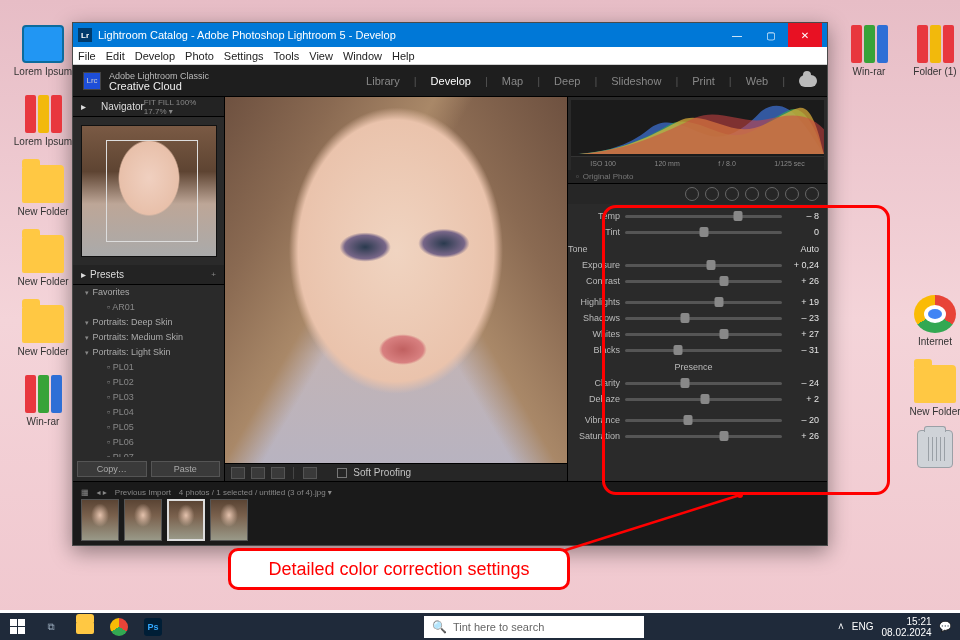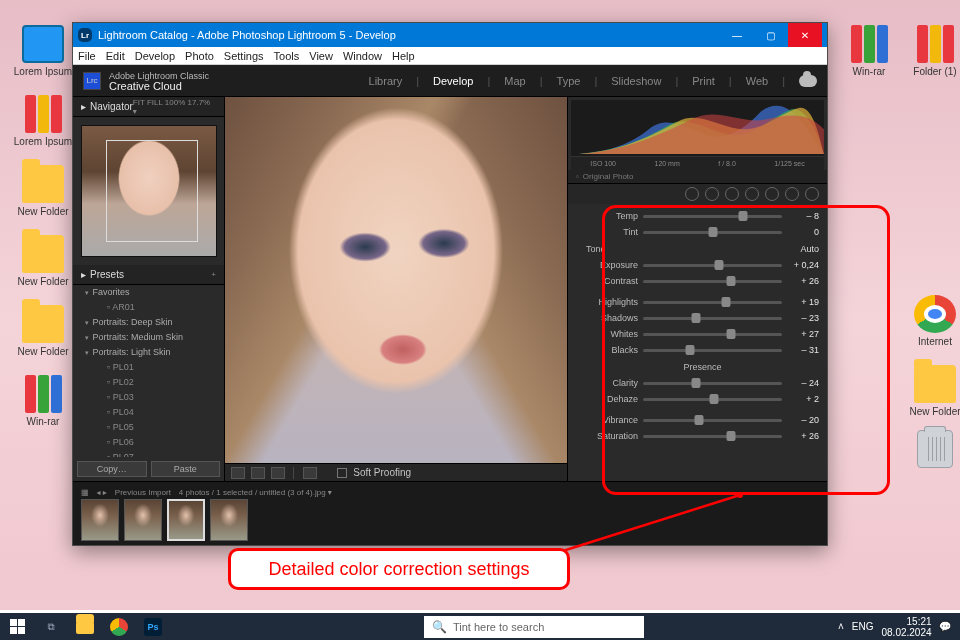--- a/index.html
+++ b/index.html
@@ -18,21 +18,21 @@
 .chrome-ico{border-radius:50%;background:conic-gradient(#e84438 0 120deg,#33a852 120deg 240deg,#fabb05 240deg 360deg);position:relative}
 .chrome-ico:after{content:"";position:absolute;inset:10px;border-radius:50%;background:#fff}
 .chrome-ico:before{content:"";position:absolute;inset:14px;border-radius:50%;background:#4285f4;z-index:1}
 .trash-ico{width:36px;height:38px;margin:0 auto;background:#cfd3d8;border-radius:4px;position:relative;border:1px solid #9aa0a6}
 .trash-ico:before{content:"";position:absolute;top:-5px;left:6px;right:6px;height:5px;background:#cfd3d8;border:1px solid #9aa0a6;border-bottom:none;border-radius:3px 3px 0 0}
 .trash-ico:after{content:"";position:absolute;left:7px;right:7px;top:6px;bottom:6px;background:repeating-linear-gradient(90deg,#cfd3d8 0 3px,#9aa0a6 3px 4px)}
 
 
 .window{position:absolute;left:72px;top:22px;width:756px;height:524px;background:#fff;border:1px solid #4a4a4a;box-shadow:0 6px 20px rgba(0,0,0,.4);display:flex;flex-direction:column}
 .titlebar{height:24px;background:#0078d7;color:#fff;font-size:11px;display:flex;align-items:center;padding:0 5px}
-.titlebar .t-icon{width:14px;height:14px;background:#003a6b;border-radius:5px;margin-right:6px;display:flex;align-items:center;justify-content:center;font-size:8px;font-weight:bold}
+.titlebar .t-icon{width:14px;height:14px;background:#003a6b;border-radius:0;margin-right:6px;display:flex;align-items:center;justify-content:center;font-size:8px;font-weight:bold}
 .titlebar .winbtn{margin-left:auto;display:flex}
 .titlebar .winbtn span{width:34px;height:24px;display:flex;align-items:center;justify-content:center;font-size:10px;cursor:pointer}
 .menubar{height:18px;background:#fff;font-size:11px;color:#222;display:flex;align-items:center;padding:0 5px;border-bottom:1px solid #d0d0d0}
 .menubar span{margin-right:10px;cursor:pointer}
 
 .app{flex:1;background:#1e1e1e;display:flex;flex-direction:column;color:#c2c2c2;font-size:10px;overflow:hidden}
 .topstrip{height:32px;display:flex;align-items:center;padding:0 10px;border-bottom:1px solid #000}
 .topstrip .brand{font-size:9px;line-height:10px;color:#bbb}
 .topstrip .modules{margin-left:auto;display:flex;align-items:center;gap:14px;font-size:11px}
 .topstrip .modules span{color:#888;cursor:pointer}
@@ -78,21 +78,21 @@
 
 .histo-hdr{height:16px;display:flex;align-items:center;justify-content:flex-end;padding:0 8px;color:#aaa;font-size:10px;background:#222}
 .histo{height:70px;background:#1b1b1b;position:relative;margin:3px 3px 0 3px;overflow:hidden}
 .histo svg{position:absolute;inset:0}
 .histo .readout{position:absolute;left:0;right:0;bottom:0;height:14px;display:flex;justify-content:space-around;align-items:center;font-size:7px;color:#888;border-top:1px solid #333;background:#222}
 .origphoto{height:14px;background:#222;font-size:8px;color:#777;padding:2px 8px;display:flex;align-items:center;border-bottom:1px solid #000}
 .toolstrip{height:20px;background:#262626;display:flex;align-items:center;justify-content:flex-end;gap:6px;padding:0 8px}
 .toolstrip span{width:14px;height:14px;border:1px solid #666;border-radius:50%}
 
 
-.sliders{flex:1;padding:4px 8px 2px 18px;overflow:hidden}
+.sliders{flex:1;padding:4px 8px 2px 0;overflow:hidden}
 .slider{display:flex;align-items:center;height:16px;gap:5px}
 .slider .lbl{width:52px;text-align:right;font-size:9px;color:#bbb}
 .slider .track{flex:1;height:3px;background:#555;position:relative;border-radius:2px}
 .slider .knob{position:absolute;top:-4px;width:9px;height:10px;background:#888;border-radius:2px;transform:translateX(-50%)}
 .slider .val{width:32px;text-align:right;font-size:9px;color:#e4e4e4}
 .grp{text-align:center;font-size:9px;color:#bbb;margin:4px 0 3px}
 .grp.right-auto{display:flex}.grp.right-auto .auto{margin-left:auto;color:#ddd}
 .grad-temp{background:linear-gradient(90deg,#3a6ad4,#888,#e2b23a)}
 .grad-tint{background:linear-gradient(90deg,#3aa33a,#888,#c745c7)}
 .grad-vib{background:linear-gradient(90deg,#444,#888,#d24444)}
@@ -156,37 +156,37 @@
         <div>Adobe Lightroom Classic</div>
         <div style="color:#eee;font-size:11px">Creative Cloud</div>
       </div>
       <div class="modules" id="modules">
           <span class="">Library</span>
           <span class="sep">|</span>
           <span class="active">Develop</span>
           <span class="sep">|</span>
           <span class="">Map</span>
           <span class="sep">|</span>
-          <span class="">Type</span>
+          <span class="">Deep</span>
           <span class="sep">|</span>
           <span class="">Slideshow</span>
           <span class="sep">|</span>
           <span class="">Print</span>
           <span class="sep">|</span>
           <span class="">Web</span>
           <span class="sep">|</span>
           <span class="cloud"></span>
         </div>
     </div>
 
     <div class="body3">
 
       <div class="left">
         <div class="panel-hdr">
-          ▸ <span style="margin-left:4px">Navigator</span>
+          ▸ <span style="margin-left:15px">Navigator</span>
           <span class="sub">FIT  FILL  100%   17.7%  ▾</span>
         </div>
         <div class="nav-thumb">
           <div class="face"></div>
             <div class="crop"></div>
         </div>
         <div class="panel-hdr">
           ▸ <span style="margin-left:4px">Presets</span>
           <span class="sub">+</span>
         </div>

